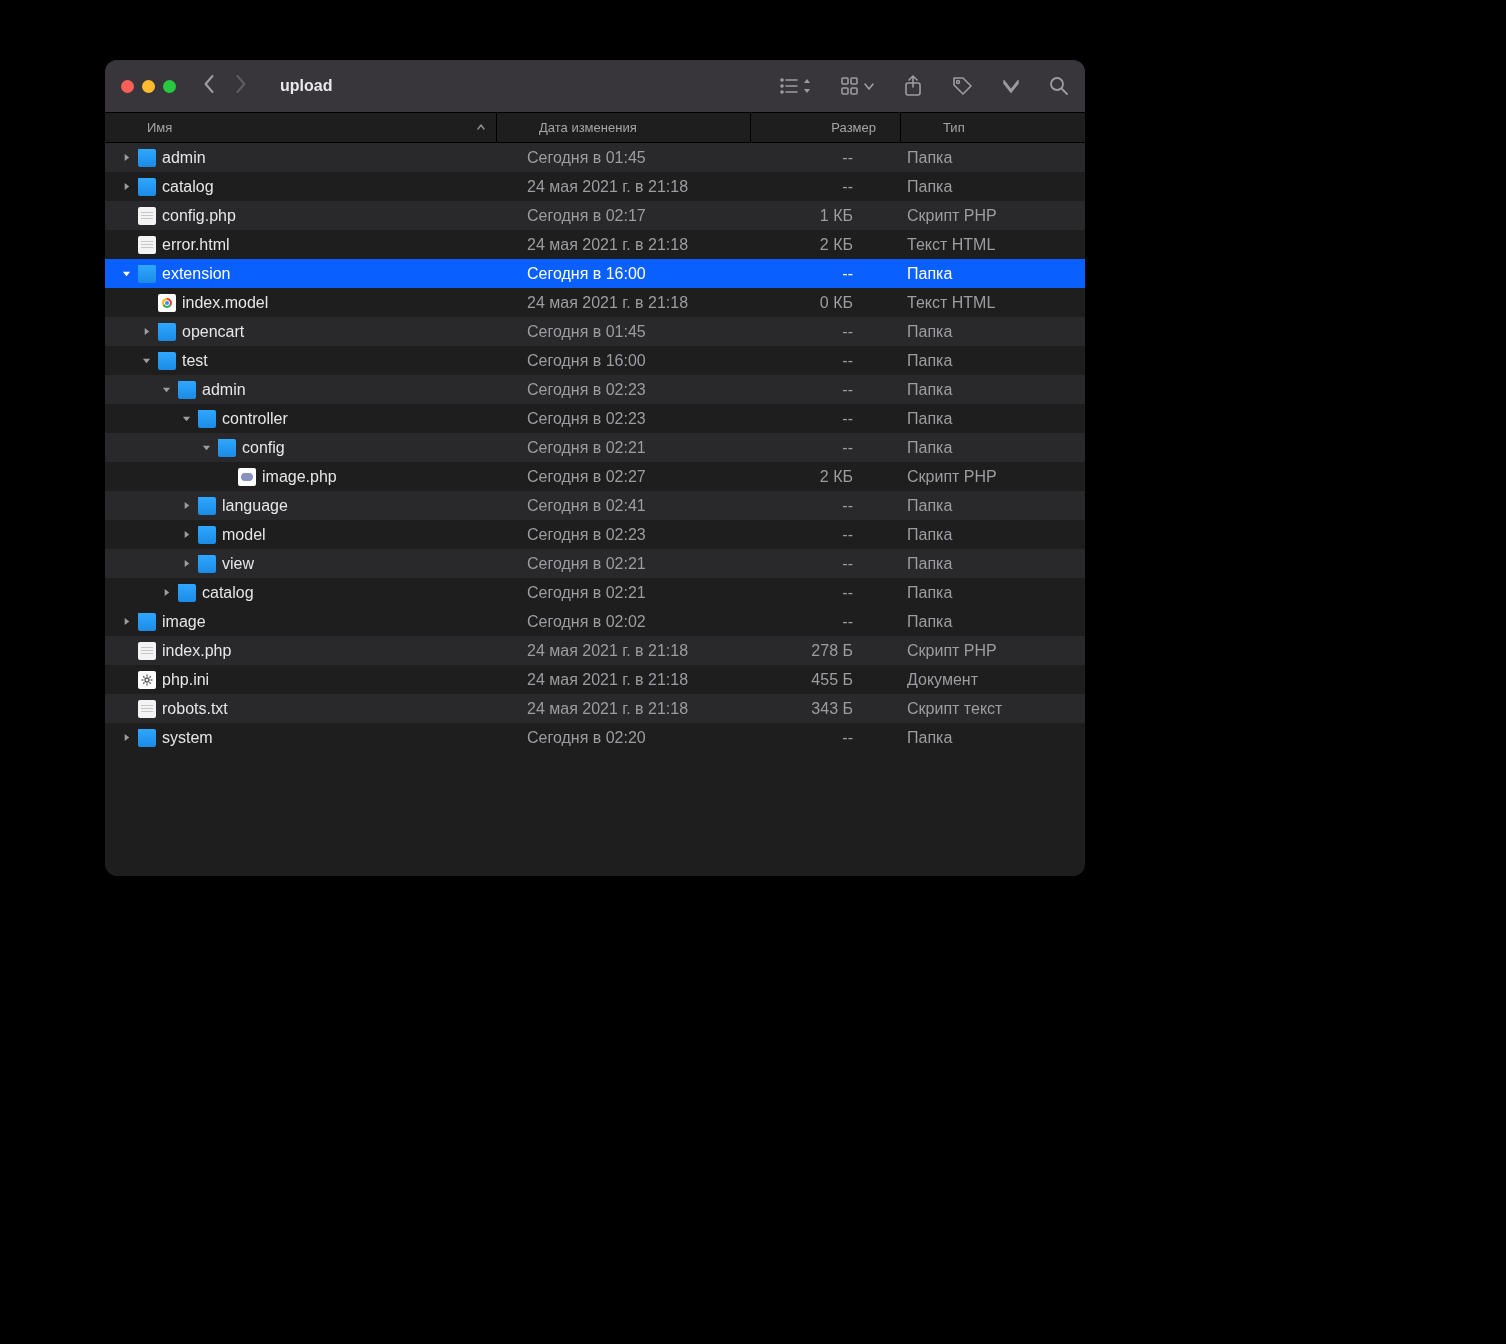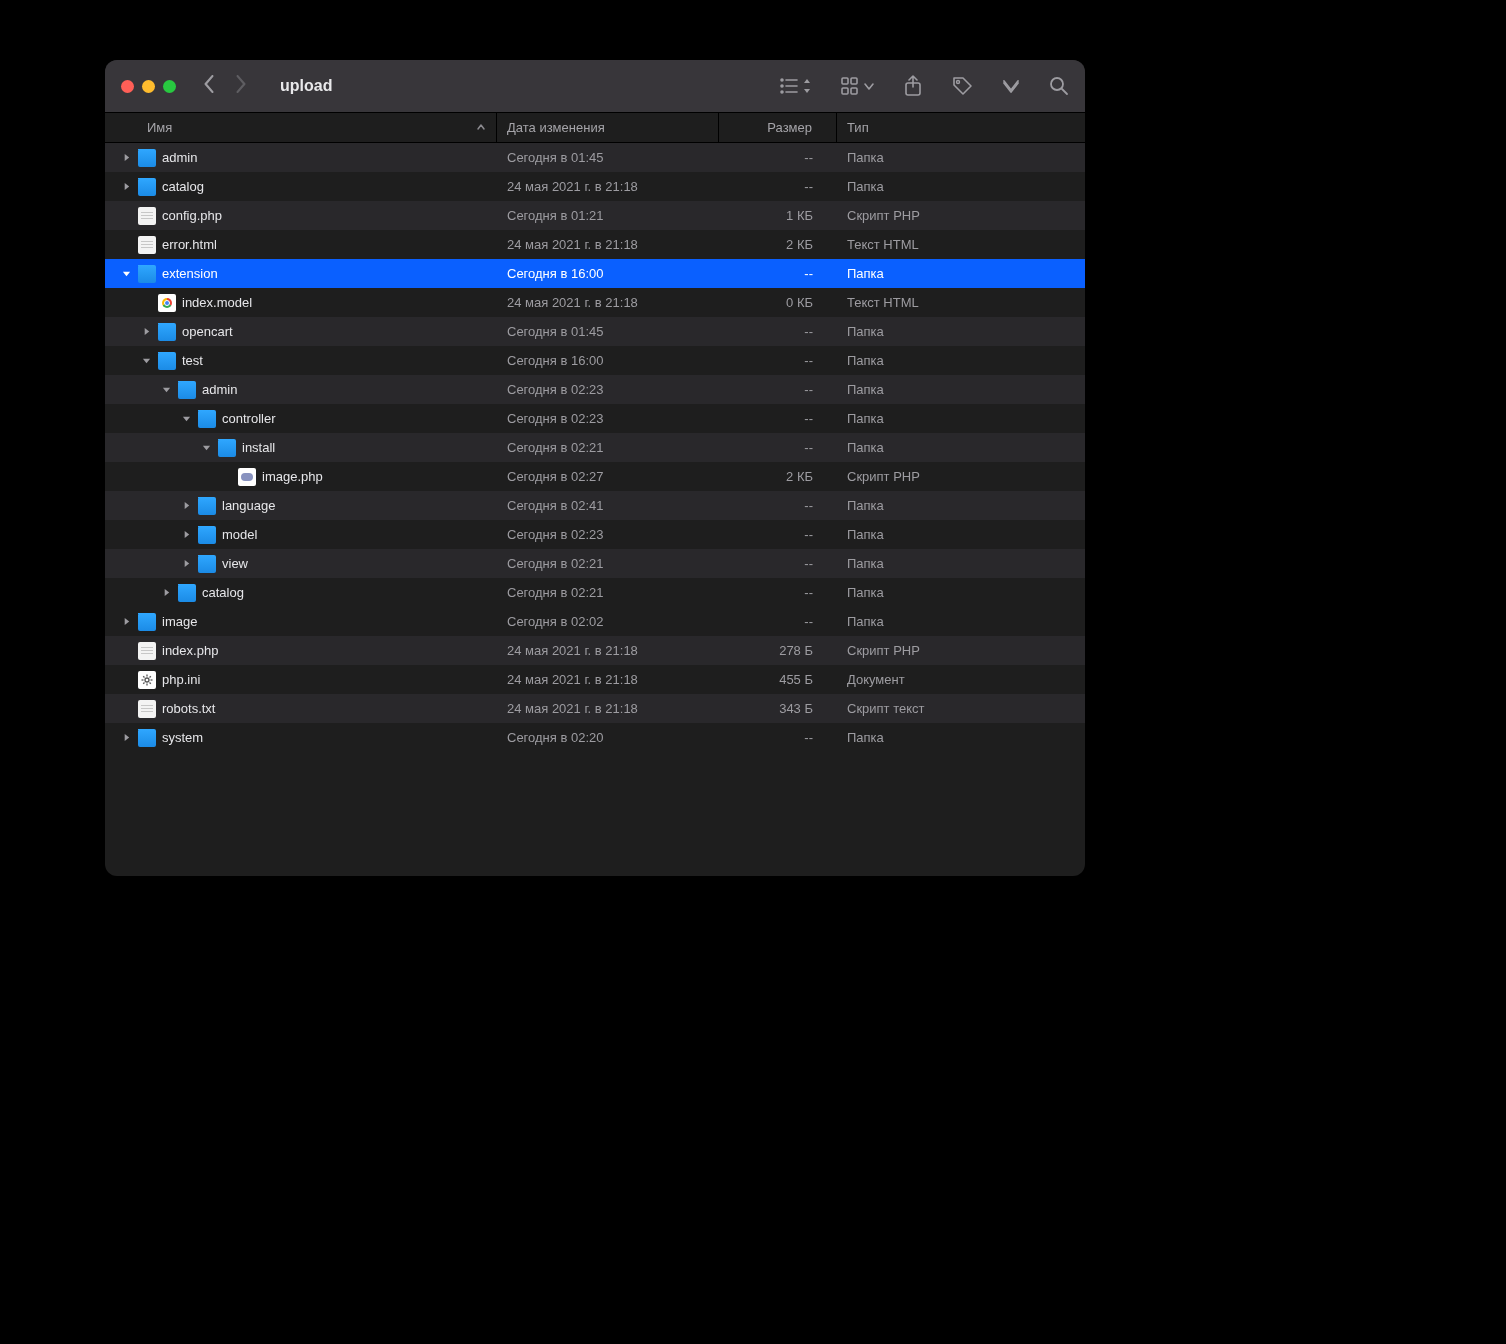--- a/index.html
+++ b/index.html
@@ -36,34 +36,36 @@
   .tbicon svg { display: block; }
 
   .columns {
     display: grid;
     grid-template-columns: 392px 222px 118px 1fr;
     height: 30px;
     background: #1e1e1e;
     border-bottom: 1px solid #000;
     color: #a5a4a9;
     font-size: 13px;
+    gap: 32px;
   }
   .colh { display: flex; align-items: center; padding: 0 10px; border-right: 1px solid #000; position: relative; }
   .colh:last-child { border-right: none; }
   .colh.name { padding-left: 42px; }
   .colh.size { justify-content: flex-end; padding-right: 24px; }
   .sort-caret { margin-left: auto; font-size: 10px; color: #8b8a8f; }
 
   .list { flex: 1; overflow: auto; }
   .row {
     display: grid;
     grid-template-columns: 392px 222px 118px 1fr;
     height: 29px;
     align-items: center;
-    font-size: 13px;
+    font-size: 16px;
+    gap: 20px;
   }
   .row.even { background: #29282b; }
   .row.odd  { background: #1e1e1e; }
   .row.sel  { background: #0a60ff; }
   .cell { padding: 0 10px; overflow: hidden; white-space: nowrap; text-overflow: ellipsis; }
   .cell.name { display: flex; align-items: center; gap: 6px; padding-left: 10px; color: #e6e6e9; }
   .row.sel .cell { color: #fff; }
   .cell.date { color: #9d9ca1; }
   .cell.size { color: #9d9ca1; text-align: right; padding-right: 24px; }
   .cell.type { color: #9d9ca1; }
@@ -238,21 +240,21 @@
         <div class="cell size">--</div>
         <div class="cell type">Папка</div>
       </div>
       <div class="row even">
         <div class="cell name">
           <span class="indent" style="width: 0px;"></span>
           <span class="disclosure hidden"></span>
           <div class="ficon file-white"></div>
           <span>config.php</span>
         </div>
-        <div class="cell date">Сегодня в 01:21</div>
+        <div class="cell date">Сегодня в 02:17</div>
         <div class="cell size">1 КБ</div>
         <div class="cell type">Скрипт PHP</div>
       </div>
       <div class="row odd">
         <div class="cell name">
           <span class="indent" style="width: 0px;"></span>
           <span class="disclosure hidden"></span>
           <div class="ficon file-white"></div>
           <span>error.html</span>
         </div>
@@ -350,21 +352,21 @@
       </div>
       <div class="row even">
         <div class="cell name">
           <span class="indent" style="width: 80px;"></span>
           <span class="disclosure">
             <svg viewBox="0 0 10 10">
               <path d="M1 3 L9 3 L5 8 Z" fill="currentColor"></path>
             </svg>
           </span>
           <div class="ficon folder"></div>
-          <span>install</span>
+          <span>config</span>
         </div>
         <div class="cell date">Сегодня в 02:21</div>
         <div class="cell size">--</div>
         <div class="cell type">Папка</div>
       </div>
       <div class="row odd">
         <div class="cell name">
           <span class="indent" style="width: 100px;"></span>
           <span class="disclosure hidden"></span>
           <div class="ficon file-php">

